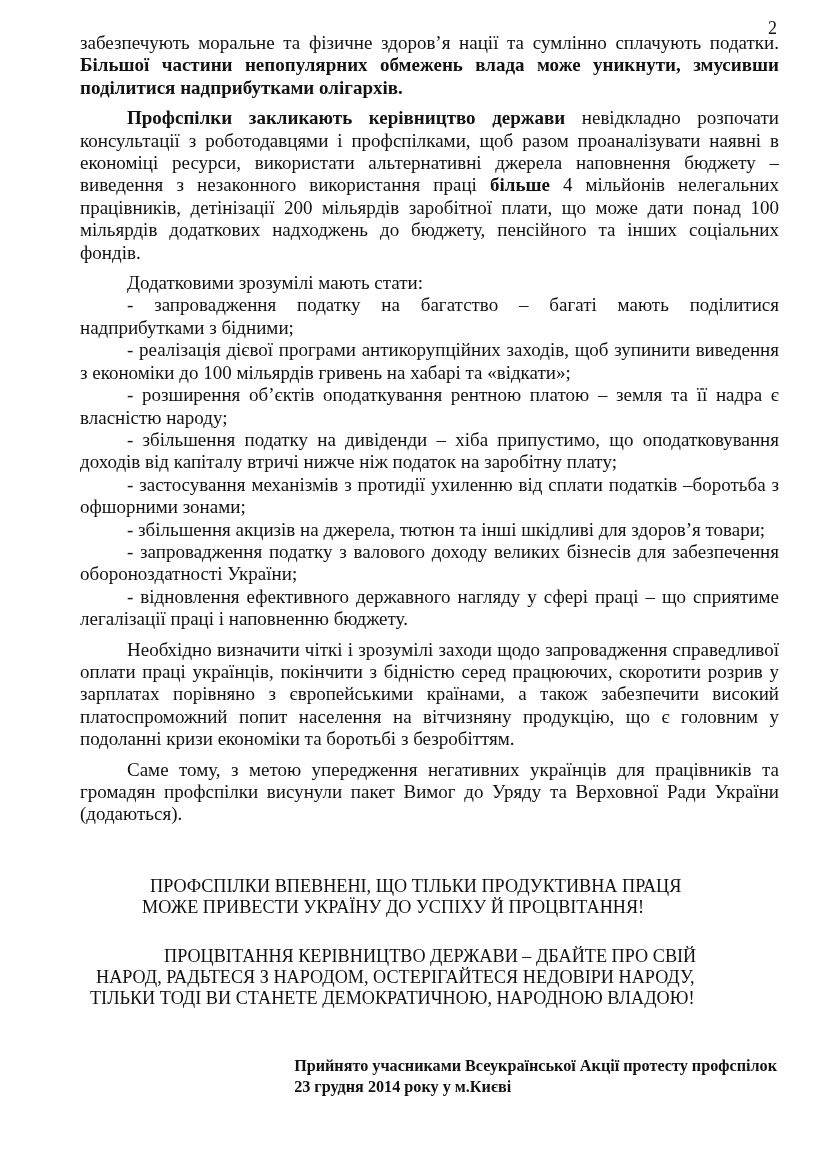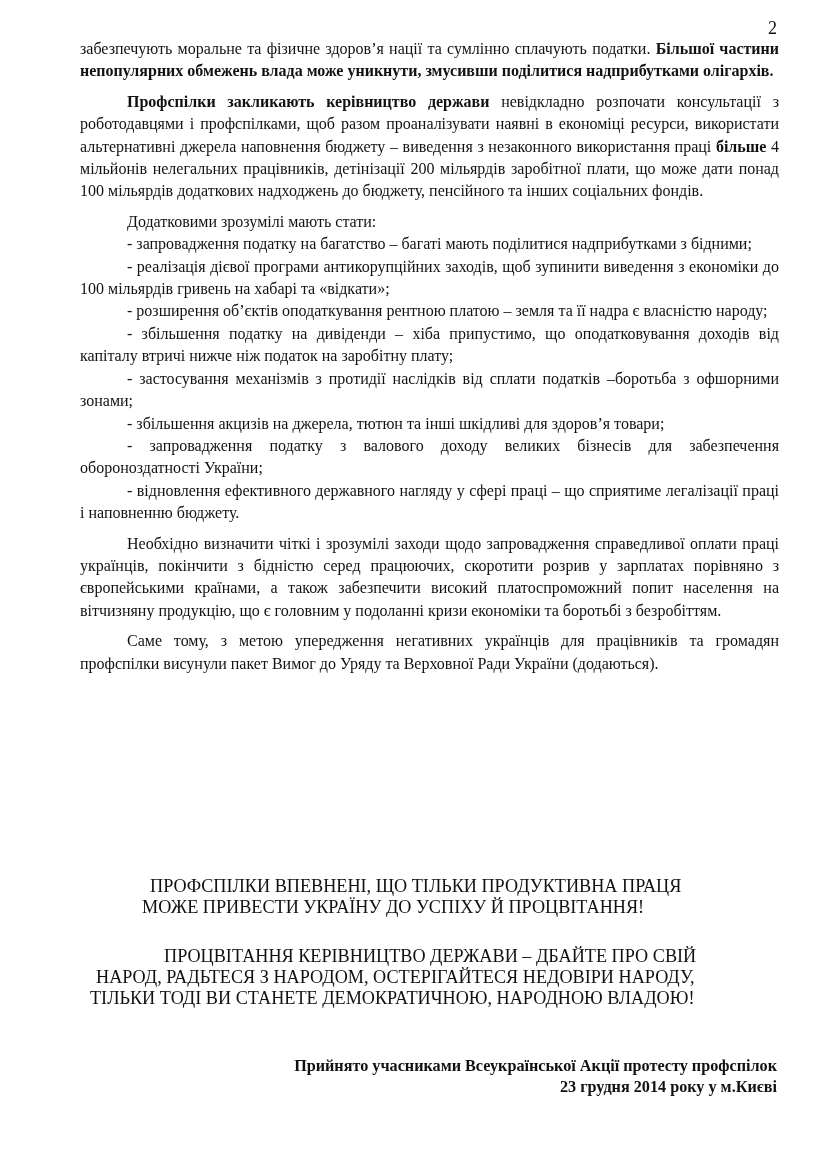--- a/index.html
+++ b/index.html
@@ -1,53 +1,53 @@
 <!DOCTYPE html>
 <html><head>
 <meta charset="utf-8">
 <style>
   html, body { margin: 0; padding: 0; background: #ffffff; }
   body { width: 827px; height: 1169px; position: relative; overflow: hidden;
          font-family: "Liberation Serif", "DejaVu Serif", serif; color: #111; }
   .page-number { position: absolute; top: 18px; right: 50px; font-size: 18px; }
-  .body-text { position: absolute; left: 80px; width: 699px; top: 38px;
-               font-size: 16px; line-height: 22.4px; text-align: justify; }
+  .body-text { position: absolute; left: 80px; width: 699px; top: 32px;
+               font-size: 19px; line-height: 22.4px; text-align: justify; }
   .body-text p { margin: 0; }
   .indent { text-indent: 47px; }
   .gap { margin-top: 8px !important; }
   .slogan { position: absolute; left: 80px; width: 699px; font-weight: normal;
             font-size: 18.2px; line-height: 21px; text-transform: none; }
   .slogan .line { display: block; white-space: nowrap; }
   .s1 { top: 876px; }
   .s1 .l1 { padding-left: 70px; }
   .s1 .l2 { padding-left: 62px; }
   .s2 { top: 946px; }
   .s2 .l1 { padding-left: 84px; }
   .s2 .l2 { padding-left: 16px; }
   .s2 .l3 { padding-left: 10px; }
-  .signature { position: absolute; right: 50px; top: 1056px; text-align: right;
+  .signature { position: absolute; right: 50px; top: 1056px; text-align: left;
                font-weight: bold; font-size: 16.2px; line-height: 21px; }
   b { font-weight: bold; }
 </style>
 </head>
 <body>
 
 <div class="page-number">2</div>
 
 <div class="body-text">
   <p><span>забезпечують моральне та фізичне здоров’я нації та сумлінно сплачують податки. </span><b>Більшої частини непопулярних обмежень влада може уникнути, змусивши поділитися надприбутками олігархів.</b></p>
 
   <p class="indent gap"><b>Профспілки закликають керівництво держави</b><span> невідкладно розпочати консультації з роботодавцями і профспілками, щоб разом проаналізувати наявні в економіці ресурси, використати альтернативні джерела наповнення бюджету – виведення з незаконного використання праці </span><b>більше</b><span> 4 мільйонів нелегальних працівників, детінізації 200 мільярдів заробітної плати, що може дати понад 100 мільярдів додаткових надходжень до бюджету, пенсійного та інших соціальних фондів.</span></p>
 
   <p class="indent gap">Додатковими зрозумілі мають стати:</p>
   <p class="indent">- запровадження податку на багатство – багаті мають поділитися надприбутками з бідними;</p>
   <p class="indent">- реалізація дієвої програми антикорупційних заходів, щоб зупинити виведення з економіки до 100 мільярдів гривень на хабарі та «відкати»;</p>
   <p class="indent">- розширення об’єктів оподаткування рентною платою –  земля та її надра є власністю народу;</p>
   <p class="indent">- збільшення податку на дивіденди – хіба припустимо, що оподатковування доходів від капіталу втричі нижче ніж податок на заробітну плату;</p>
-  <p class="indent">- застосування механізмів з протидії наслідків від сплати податків –боротьба з офшорними зонами;</p>
+  <p class="indent">- застосування механізмів з протидії ухиленню від сплати податків –боротьба з офшорними зонами;</p>
   <p class="indent">- збільшення акцизів на джерела, тютюн та інші шкідливі для здоров’я товари;</p>
   <p class="indent">- запровадження податку з валового доходу великих бізнесів для забезпечення обороноздатності України;</p>
   <p class="indent">- відновлення ефективного державного нагляду у сфері праці – що сприятиме легалізації праці і наповненню бюджету.</p>
 
   <p class="indent gap">Необхідно визначити чіткі і зрозумілі заходи щодо запровадження справедливої оплати праці українців, покінчити з бідністю серед працюючих, скоротити розрив у зарплатах порівняно з європейськими країнами, а також забезпечити високий платоспроможний попит населення на вітчизняну продукцію, що є головним у подоланні кризи економіки та боротьбі з безробіттям.</p>
   <p class="indent gap">Саме тому, з метою упередження негативних українців для працівників та громадян профспілки висунули пакет Вимог до Уряду та Верховної Ради України (додаються).</p>
 </div>
 
 <div class="slogan s1">
   <span class="line l1">ПРОФСПІЛКИ ВПЕВНЕНІ, ЩО ТІЛЬКИ ПРОДУКТИВНА ПРАЦЯ</span>

